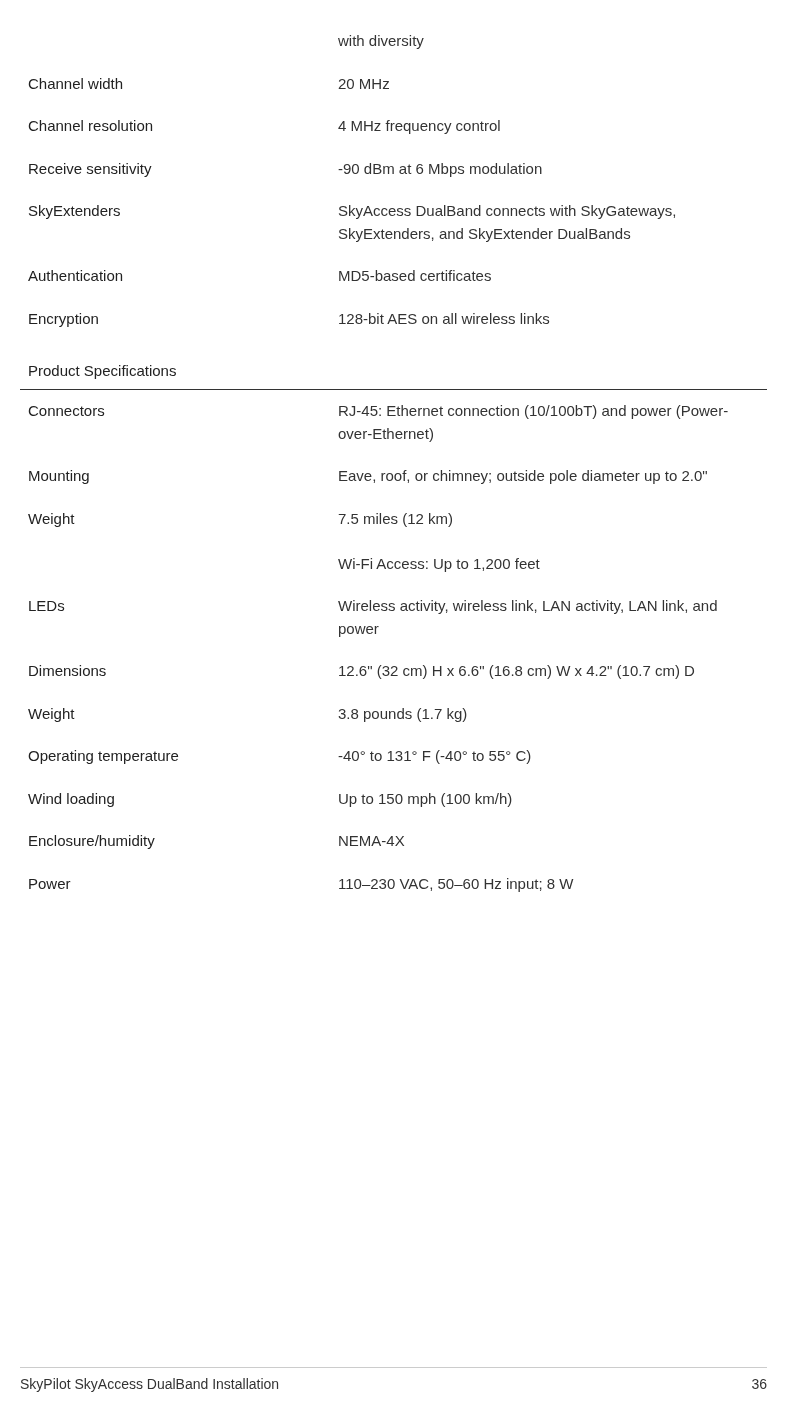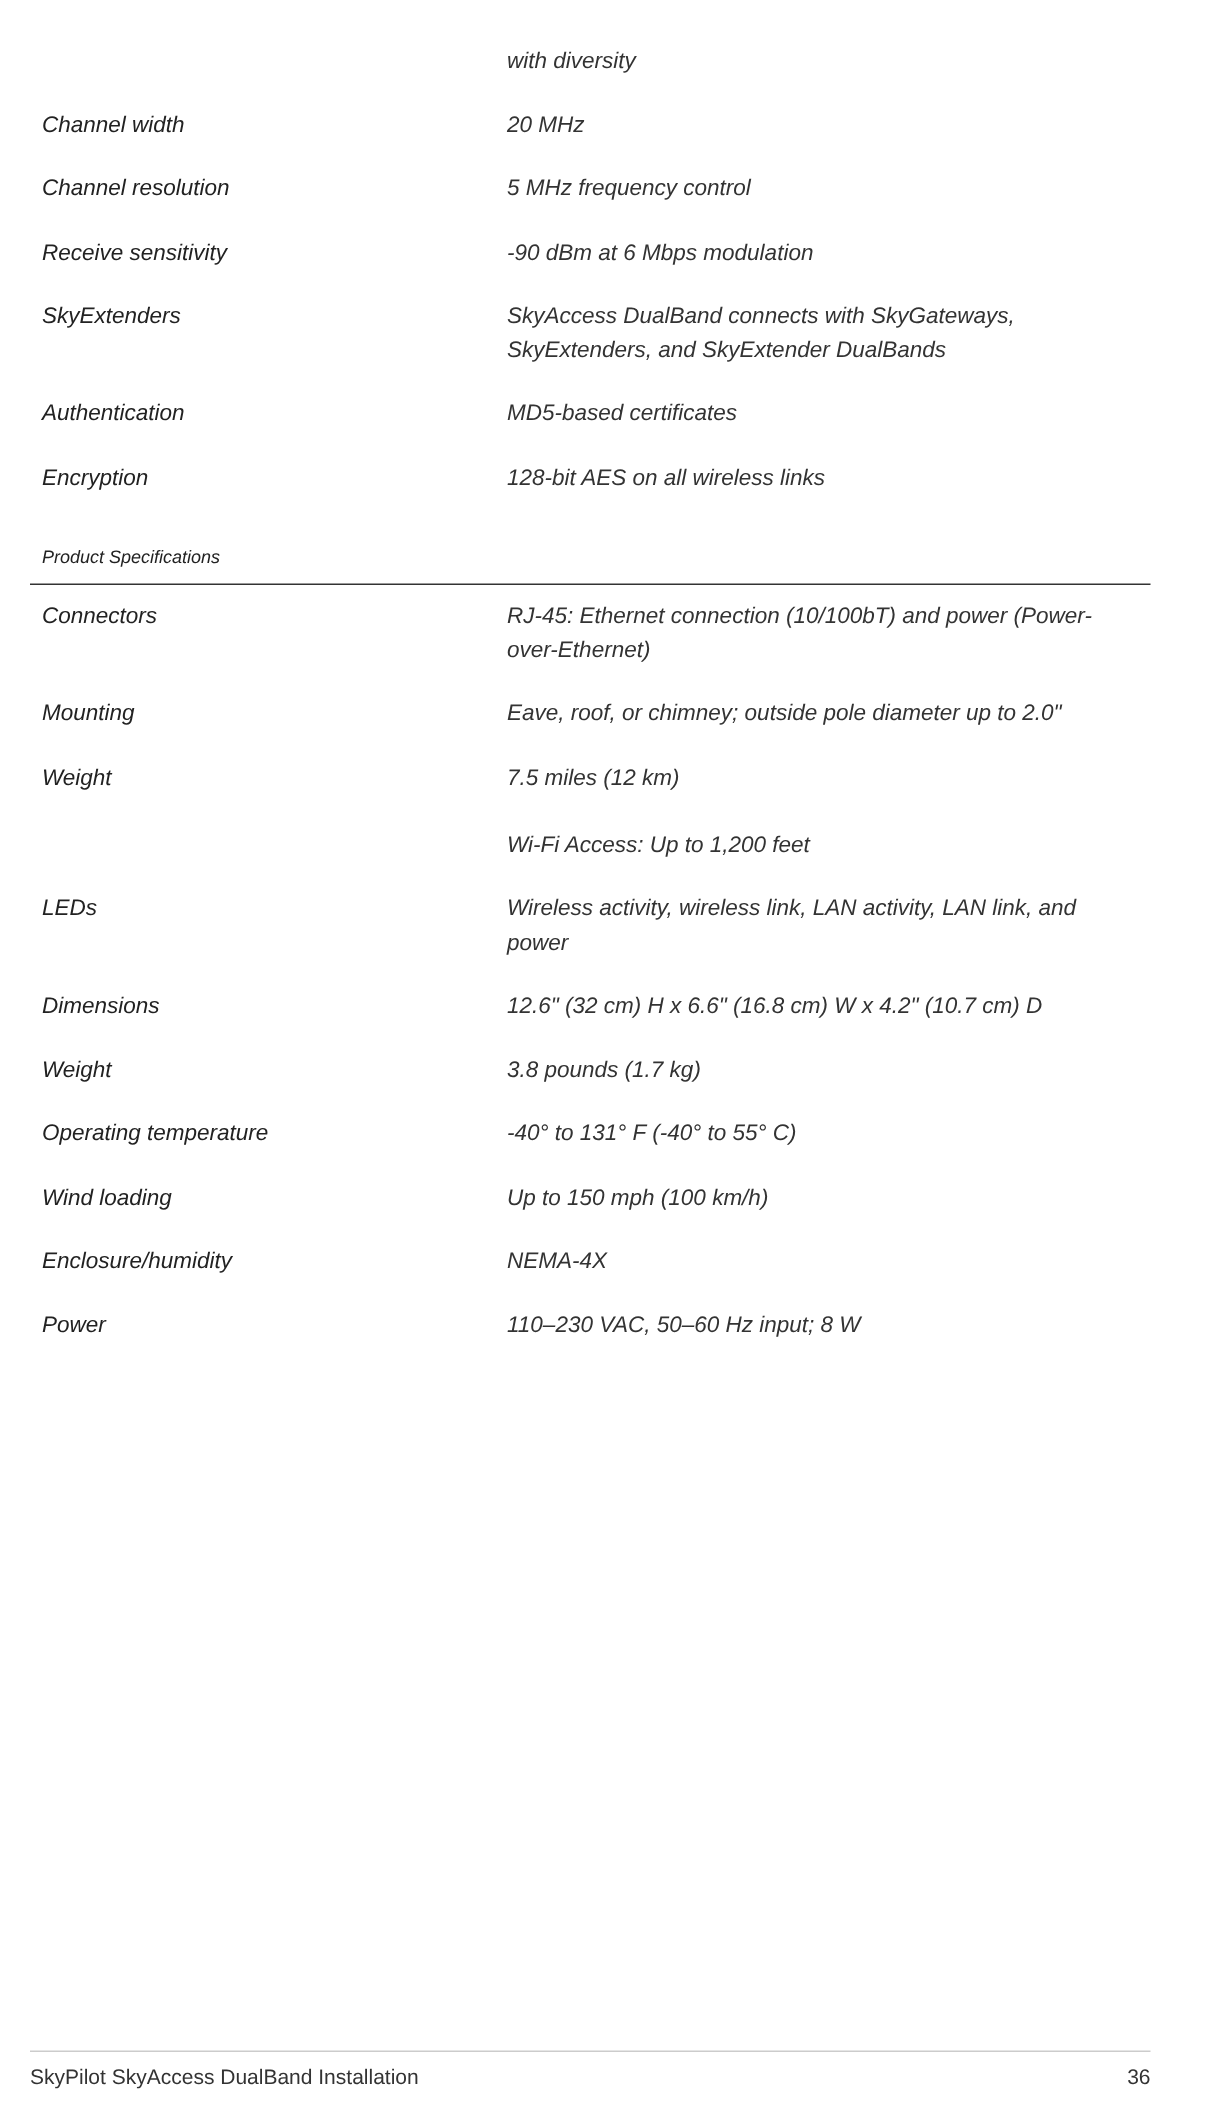--- a/index.html
+++ b/index.html
@@ -24,41 +24,40 @@
 
     .spec-table {
       width: 100%;
       border-collapse: collapse;
     }
 
     .spec-table td {
       padding: 10px 8px;
       vertical-align: top;
       line-height: 1.5;
-      font-style: italic;
     }
 
     .spec-table td:first-child {
       width: 310px;
       color: #222;
       font-size: 15px;
     }
 
     .spec-table td:last-child {
       color: #333;
       font-size: 15px;
     }
 
     .section-header-row td {
       padding-top: 20px;
       padding-bottom: 6px;
     }
 
     .section-header {
-      font-size: 12px;
+      font-size: 15px;
       color: #222;
       font-weight: normal;
     }
 
     .divider-row td {
       border-bottom: 1px solid #333;
       padding: 0;
       height: 1px;
     }
 
@@ -93,21 +92,21 @@
     <tr>
           <td></td>
           <td>with diversity</td>
         </tr>
         <tr>
           <td>Channel width</td>
           <td>20 MHz</td>
         </tr>
         <tr>
           <td>Channel resolution</td>
-          <td>5 MHz frequency control</td>
+          <td>4 MHz frequency control</td>
         </tr>
         <tr>
           <td>Receive sensitivity</td>
           <td>-90 dBm at 6 Mbps modulation</td>
         </tr>
         <tr>
           <td>SkyExtenders</td>
           <td>SkyAccess DualBand connects with SkyGateways, SkyExtenders, and SkyExtender DualBands</td>
         </tr>
         <tr>

